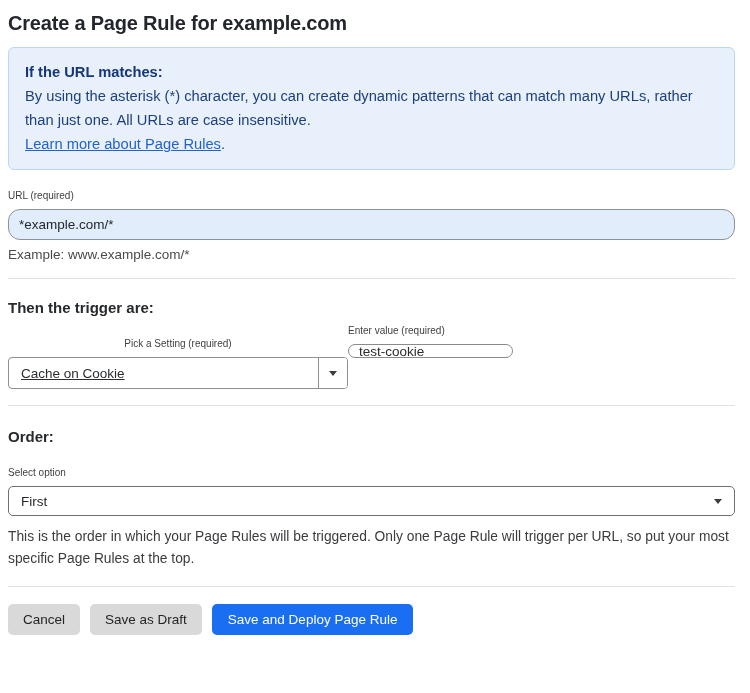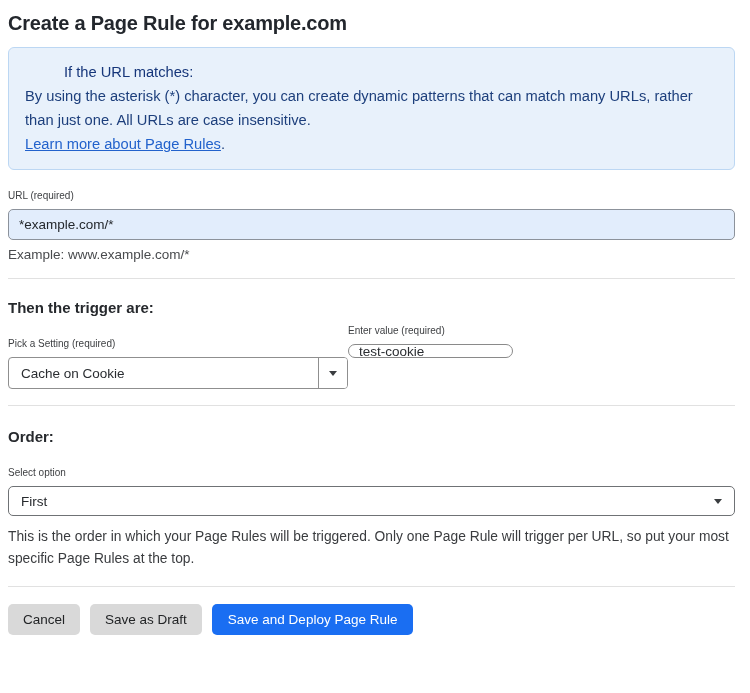--- a/index.html
+++ b/index.html
@@ -24,42 +24,42 @@
   
   .infobox {
     background: #e8f1fb;
     border: 1px solid #bcd7f3;
     border-radius: 6px;
     padding: 12px 16px 13px 16px;
     color: #1d3f7c;
     font-size: 14.7px;
     line-height: 24px;
   }
-  .infobox-heading { font-weight: 400; color: #16367a; margin-left: 39px; }
+  .infobox-heading { font-weight: 700; color: #16367a; }
   .infobox-body { max-width: 680px; }
   .infobox-link {
     color: #2262cc;
     text-decoration: underline;
     cursor: pointer;
   }
 
   .field-label {
     display: block;
     font-size: 10px;
     color: #3d3f42;
     margin: 20px 0 8px 0;
   }
 
   .url-input {
     display: block;
     width: 100%;
     height: 31px;
     background: #e2edfc;
     border: 1px solid #8c929b;
-    border-radius: 5px;
+    border-radius: 12px;
     padding: 0 10px;
     font-family: "Liberation Sans", sans-serif;
     font-size: 13.5px;
     color: #24282d;
     outline: none;
   }
 
   .example-text {
     font-size: 13.5px;
     color: #494b4e;
@@ -74,41 +74,42 @@
 
   h2.section-heading {
     font-size: 15px;
     font-weight: 700;
     color: #26292d;
     margin: 20px 0 0 0;
   }
 
   
   .settings-row { display: flex; margin-top: 2px; }
-  .settings-col-left { width: 340px; }
+  .settings-col-left { width: 340px; text-align: center; }
   .settings-col-right { margin-top: 7px; }
 
   .custom-select {
     display: flex;
     align-items: stretch;
     width: 340px;
     height: 32px;
     background: #ffffff;
     border: 1px solid #8f8f8f;
     border-radius: 4px;
     cursor: pointer;
     overflow: hidden;
   }
   .custom-select .select-text {
     flex: 1;
     display: flex;
     align-items: center;
     padding: 0 12px;
     font-size: 13.5px;
     color: #2a2d31;
+    text-decoration: underline;
   }
   .custom-select .select-arrow-box {
     width: 29px;
     display: flex;
     align-items: center;
     justify-content: center;
     border-left: 1px solid #8f8f8f;
     background: #ffffff;
   }
   .tri-down {

